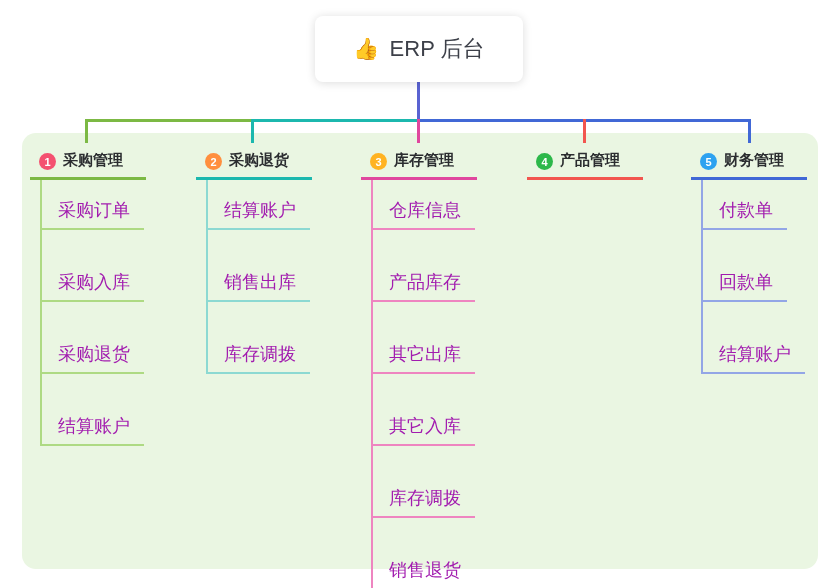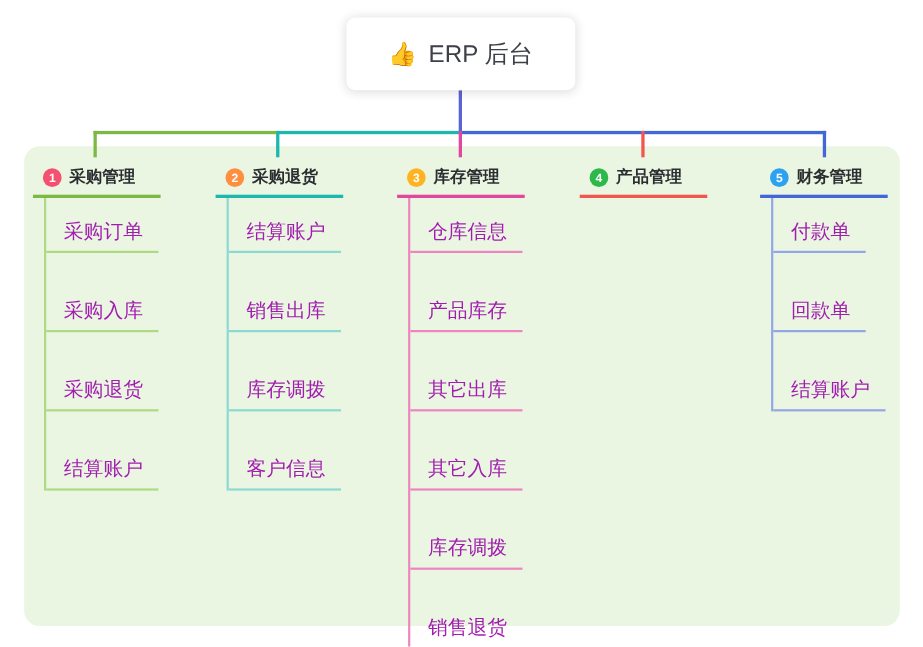--- a/index.html
+++ b/index.html
@@ -146,23 +146,20 @@
     <div class="children">
       <div class="child">
           <span class="child-label">结算账户</span>
         </div>
       <div class="child">
           <span class="child-label">销售出库</span>
         </div>
       <div class="child">
           <span class="child-label">库存调拨</span>
         </div>
-      <div class="child">
-          <span class="child-label">客户信息</span>
-        </div>
     </div>
   </div>
 
   <div class="branch branch-3" style="--c: #e0479e; --cl: #ee85c0; --badge: #ffb321;">
     <div class="branch-title">
       <span class="badge">3</span>
       <span>库存管理</span>
     </div>
     <div class="children">
       <div class="child">

